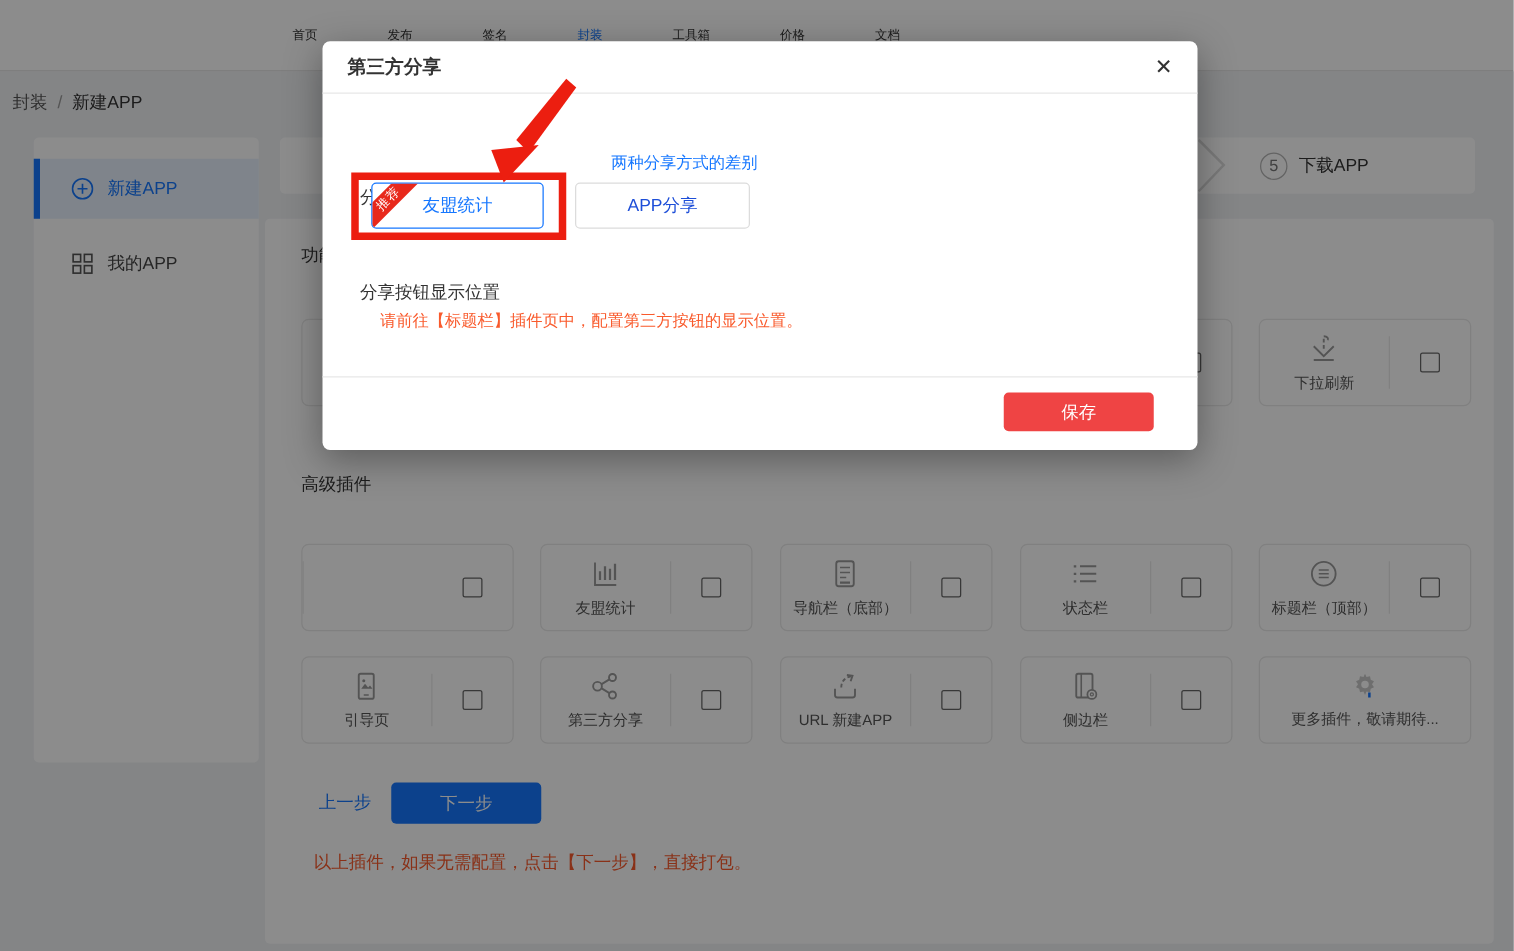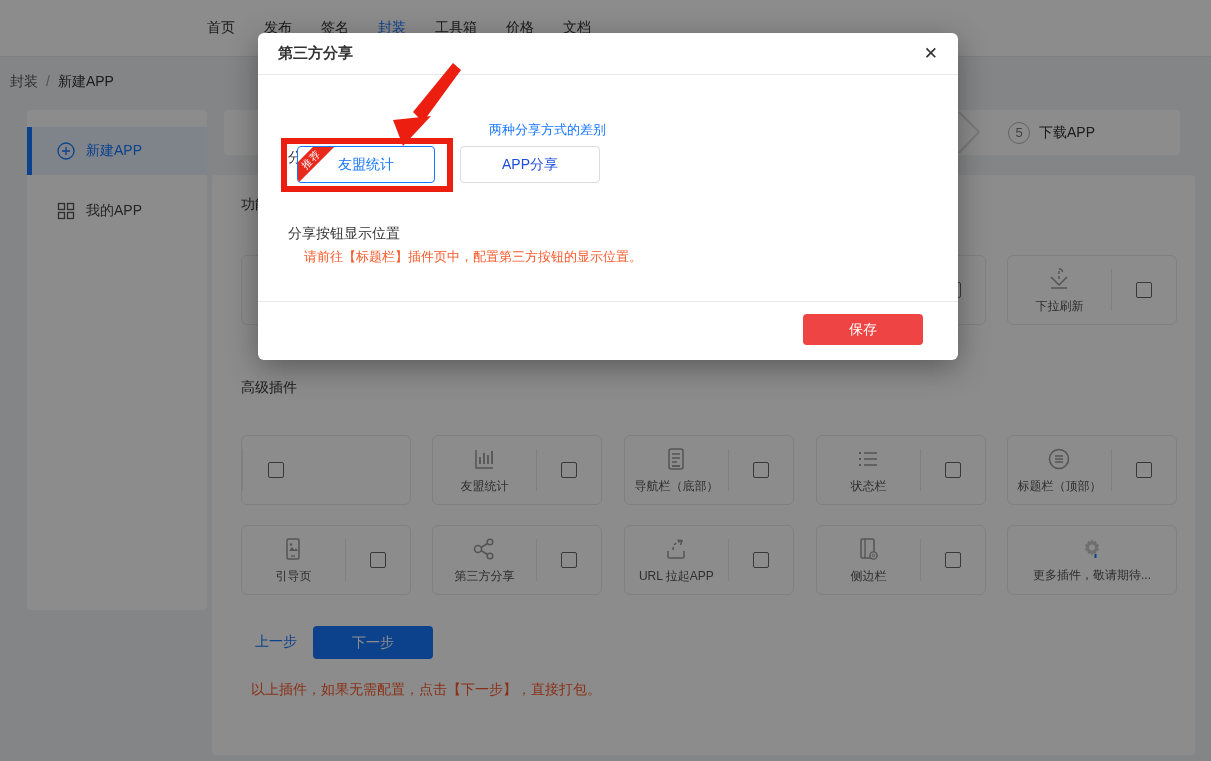--- a/index.html
+++ b/index.html
@@ -7,21 +7,21 @@
   body {
     font-family:"Liberation Sans","DejaVu Sans",sans-serif;
     background:#f0f2f5; position:relative; overflow:hidden;
     color:#333;
   }
 
   
   .topnav { position:absolute; left:0; top:0; width:1211px; height:57px;
     background:#fff; border-bottom:1px solid #e6e6e6; display:flex;
     align-items:center; padding-left:207px; gap:29px; z-index:1; }
-  .topnav .nav-item { font-size:14px; color:#333; cursor:pointer; white-space:nowrap; }
+  .topnav .nav-item { font-size:10px; color:#333; cursor:pointer; white-space:nowrap;margin-left:27px; }
   .topnav .nav-item.active { color:#1677ff; }
 
   
   .breadcrumb { position:absolute; left:10px; top:73px; font-size:14px; color:#555; z-index:1; }
   .breadcrumb .sep { color:#999; margin:0 8px; }
   .breadcrumb .cur { color:#333; }
 
   
   .sidebar { position:absolute; left:27px; top:110px; width:180px; height:500px;
     background:#fff; border-radius:4px; padding-top:17px; z-index:1; }
@@ -44,21 +44,21 @@
   .step-label { font-size:14px; color:#333; }
 
   
   .main-panel { position:absolute; left:212px; top:175px; width:983px; height:580px;
     background:#fff; border-radius:4px; z-index:1; }
   .section-heading { position:absolute; font-size:14px; color:#333; }
 
   
   .card { position:absolute; width:170px; height:70px; background:#fff;
     border:1px solid #e9e9e9; border-radius:6px; display:flex; align-items:center;
-    cursor:pointer; }
+    cursor:pointer;justify-content:space-between; }
   .card-left { width:104px; display:flex; flex-direction:column; align-items:center;
     justify-content:center; gap:6px; }
   .card-label { font-size:12px; color:#555; white-space:nowrap; }
   .card-divider { width:1px; height:42px; background:#e9e9e9; }
   .card-check { width:65px; display:flex; align-items:center; justify-content:center; }
   .checkbox { width:16px; height:16px; border:1.5px solid #666; border-radius:2px;
     background:#fff; cursor:pointer; display:block; }
   .card.more { justify-content:center; }
   .card.more .card-left { width:100%; }
 
@@ -294,21 +294,21 @@
       <span class="checkbox"></span>
     </span>
 </div>
 <div class="card" style="left:624px; top:525px; z-index:1;">
   <div class="card-left">
     <svg width="26" height="26" viewBox="0 0 26 26">
       <path d="M5 15v5a2 2 0 0 0 2 2h12a2 2 0 0 0 2-2v-5" fill="none" stroke="#999" stroke-width="1.5"></path>
       <path d="M10 14c0-5 3-8 8-9" fill="none" stroke="#999" stroke-width="1.5" stroke-dasharray="3 2"></path>
       <polyline points="14.5,4 19,4.6 17.5,9" fill="none" stroke="#999" stroke-width="1.5"></polyline>
     </svg>
-    <span class="card-label">URL 拉起APP</span>
+    <span class="card-label">URL 新建APP</span>
   </div>
   <div class="card-divider"></div>
   <span class="card-check">
       <span class="checkbox"></span>
     </span>
 </div>
 <div class="card" style="left:816px; top:525px; z-index:1;">
   <div class="card-left">
     <svg width="26" height="26" viewBox="0 0 26 26">
       <rect x="6" y="3" width="13" height="19" rx="1.5" fill="none" stroke="#999" stroke-width="1.5"></rect>

